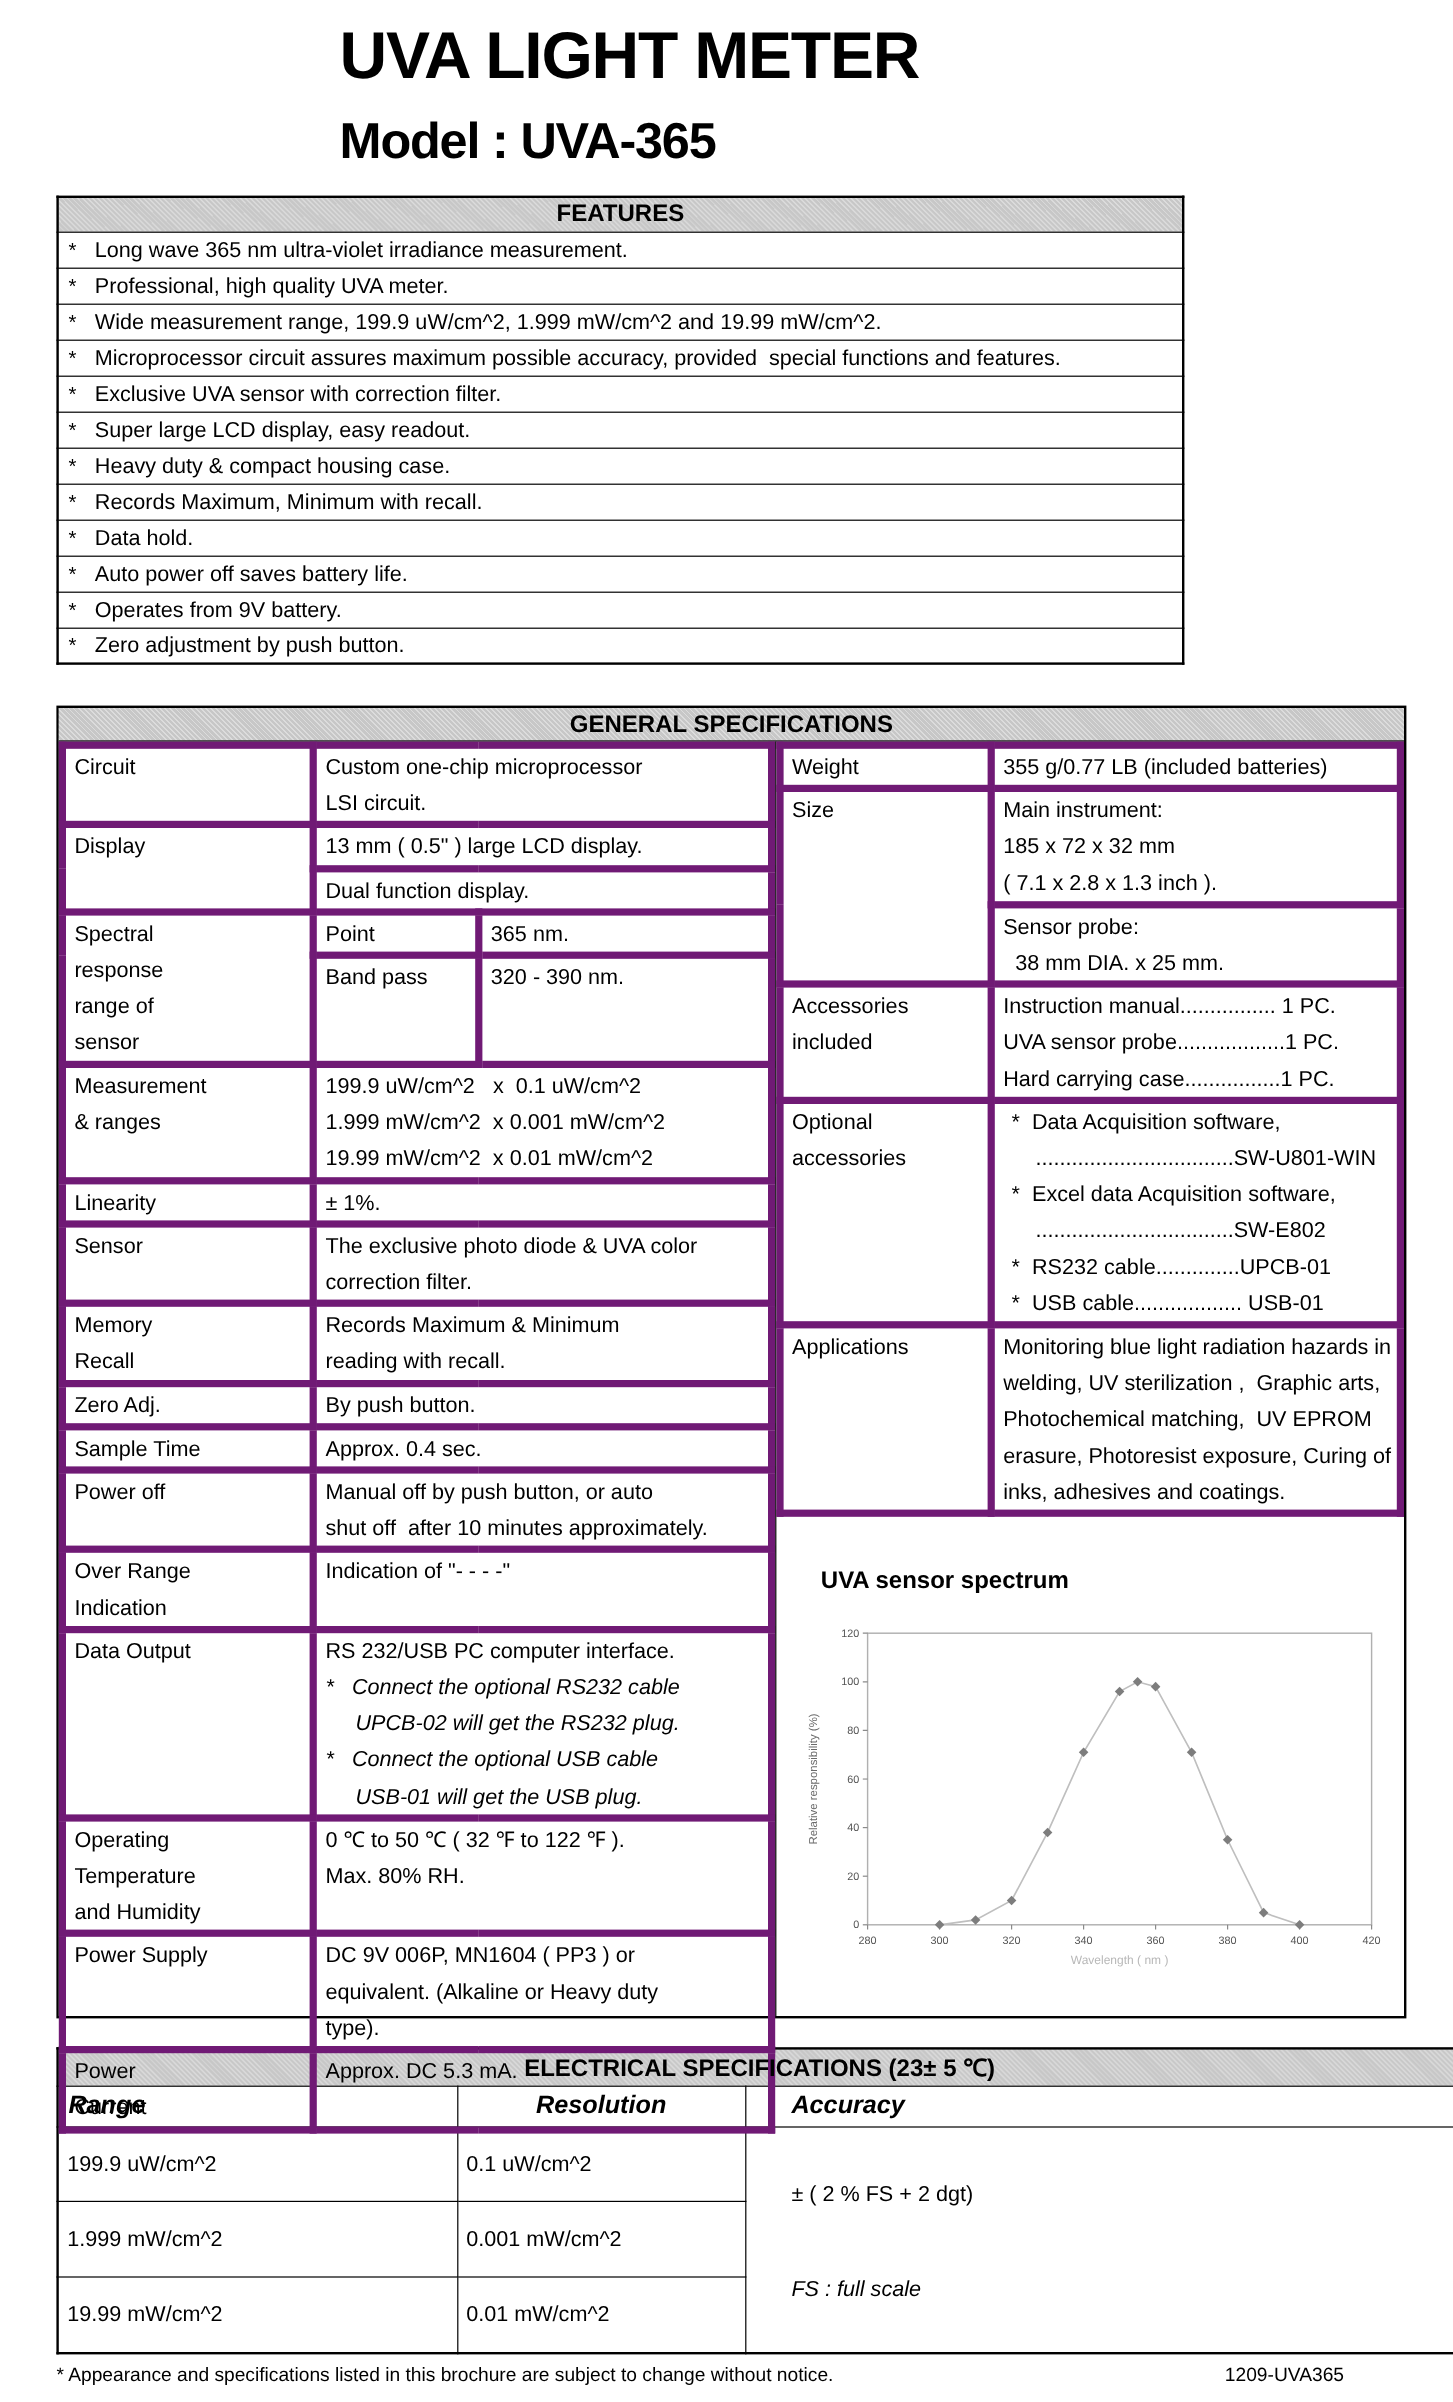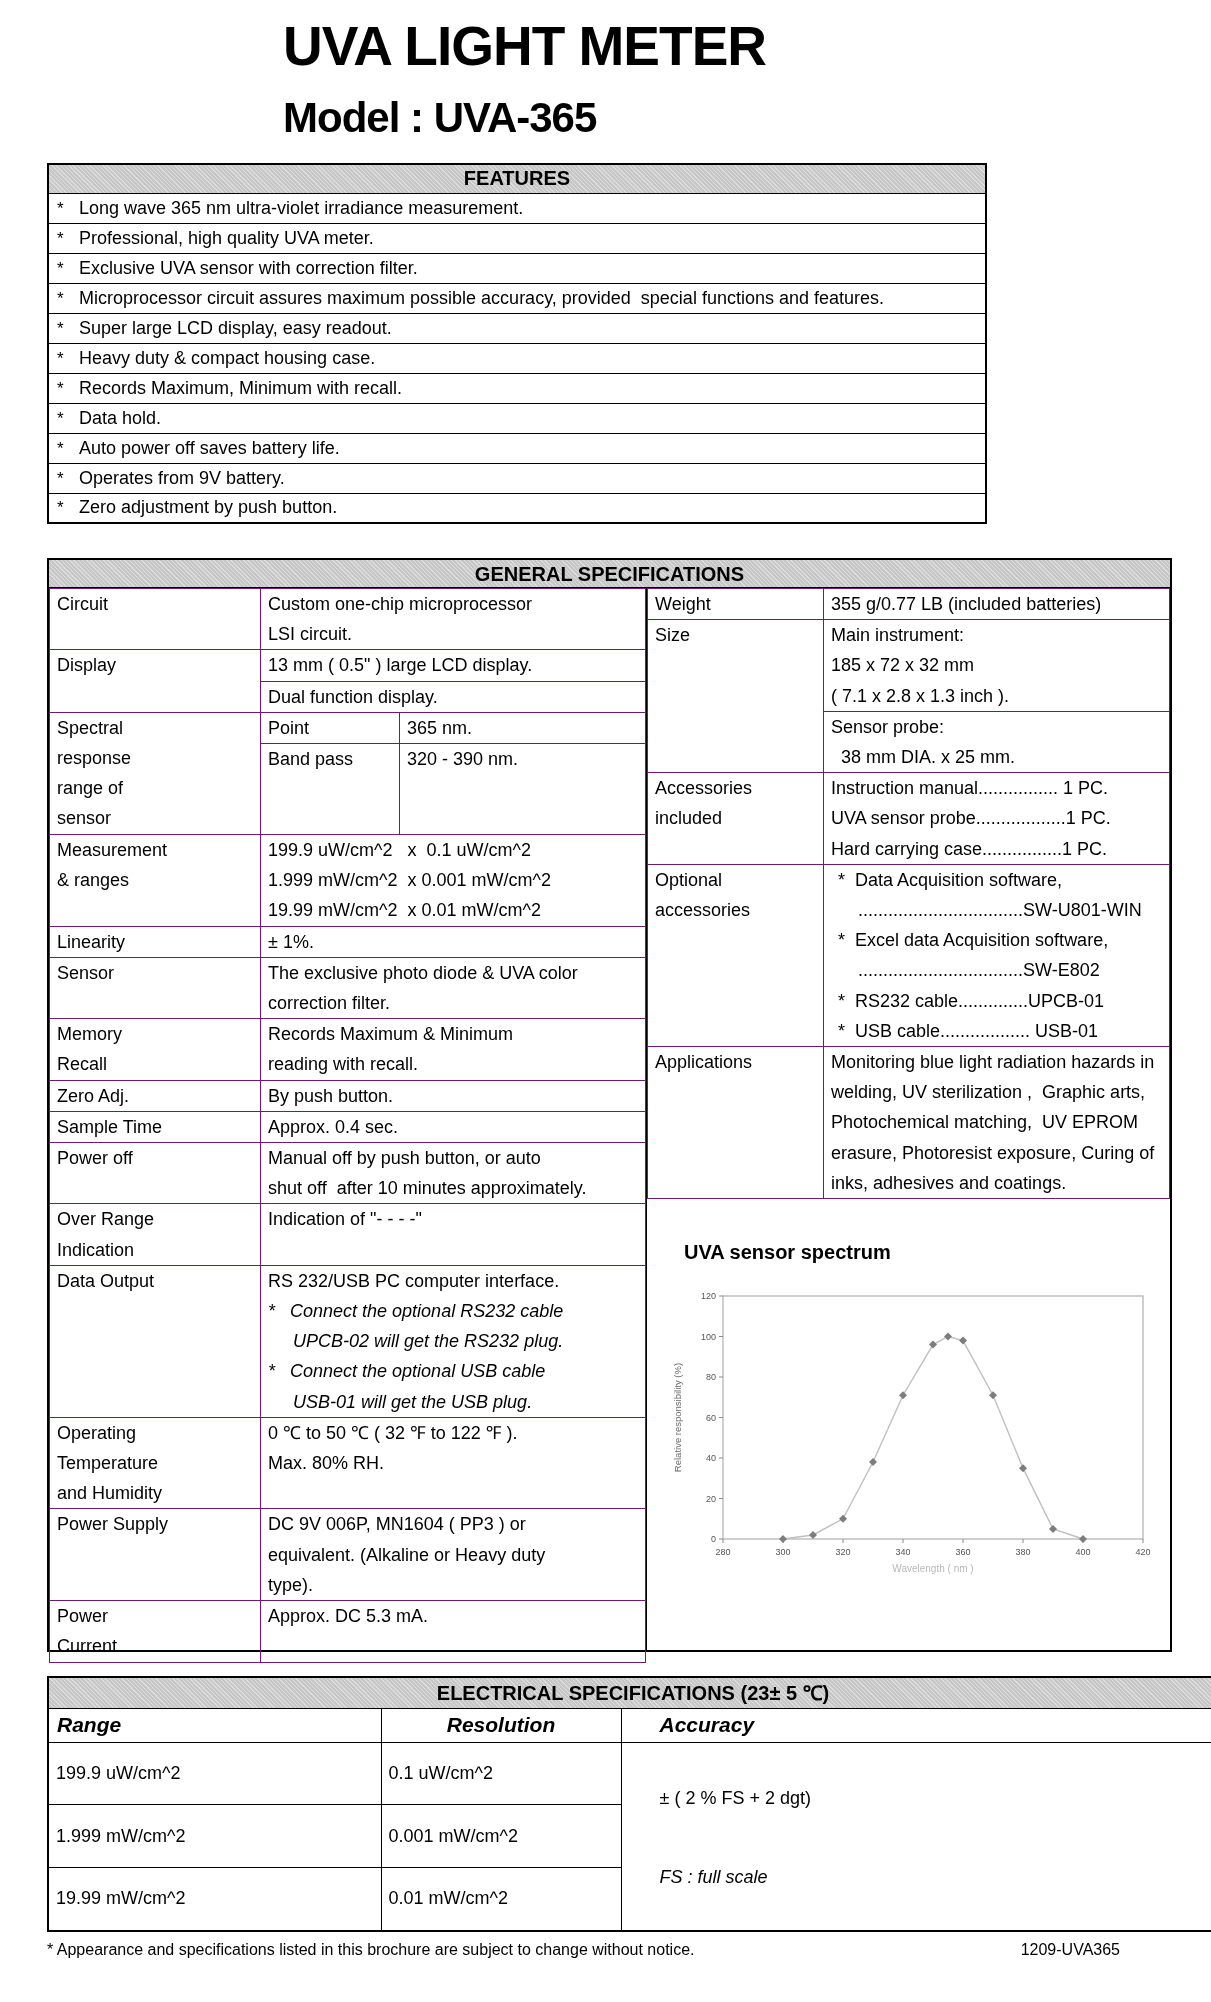--- a/index.html
+++ b/index.html
@@ -30,21 +30,21 @@
   }
   .features-tbl td .bullet { display:inline-block; width:22px; font-size:17px; }
   
   .gen-wrap { width:1125px; margin:34px 0 0 47px; border:2px solid #000; }
   .gen-header { height:28px; line-height:28px; text-align:center; font-size:20px; font-weight:bold; border-bottom:1px solid #000; }
   .gen-body { display:flex; height:1062px; }
   .gen-left { width:579px; }
   .gen-right { flex:1; border-left:1px solid #000; }
   .spec-tbl { width:100%; table-layout:fixed; }
   .spec-tbl td {
-    border:1px solid #701a75; vertical-align:top; font-size:18px; line-height:30.2px;
+    border:6px solid #701a75; vertical-align:top; font-size:18px; line-height:30.2px;
     padding:0 0 0 7px; overflow:hidden;
   }
   .spec-tbl td div { white-space:pre; overflow:hidden; }
   .r1{height:30px}.r2{height:61px}.r3{height:91px}.r5{height:152px}.r6{height:182px}
   .it { font-style:italic; }
   
   .chart-zone { height:453px; position:relative; }
   .chart-title { margin:42px 0 0 37px; font-size:20px; font-weight:bold; }
   .chart-svg { display:block; margin:20px 0 0 18px; }
   
@@ -74,24 +74,27 @@
         <tr>
           <th colspan="1" class="hatch">FEATURES</th>
         </tr>
     <tr>
           <td><span class="bullet">*</span><span>Long wave 365 nm ultra-violet irradiance measurement.</span></td>
         </tr>
     <tr>
           <td><span class="bullet">*</span><span>Professional, high quality UVA meter.</span></td>
         </tr>
     <tr>
+          <td><span class="bullet">*</span><span>Wide measurement range, 199.9 uW/cm^2, 1.999 mW/cm^2 and 19.99 mW/cm^2.</span></td>
+        </tr>
+    <tr>
+          <td><span class="bullet">*</span><span>Microprocessor circuit assures maximum possible accuracy, provided  special functions and features.</span></td>
+        </tr>
+    <tr>
           <td><span class="bullet">*</span><span>Exclusive UVA sensor with correction filter.</span></td>
-        </tr>
-    <tr>
-          <td><span class="bullet">*</span><span>Microprocessor circuit assures maximum possible accuracy, provided  special functions and features.</span></td>
         </tr>
     <tr>
           <td><span class="bullet">*</span><span>Super large LCD display, easy readout.</span></td>
         </tr>
     <tr>
           <td><span class="bullet">*</span><span>Heavy duty &amp; compact housing case.</span></td>
         </tr>
     <tr>
           <td><span class="bullet">*</span><span>Records Maximum, Minimum with recall.</span></td>
         </tr>

